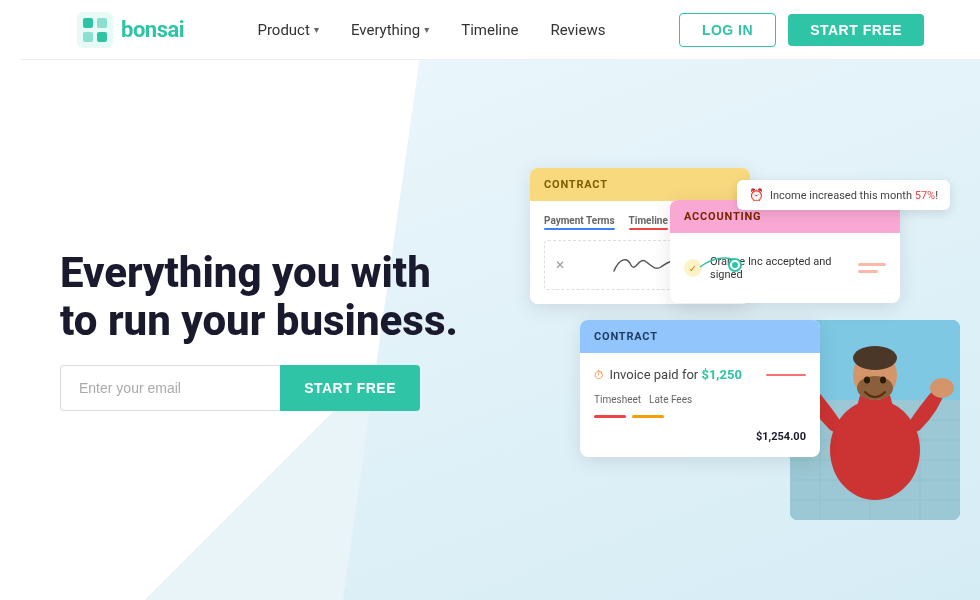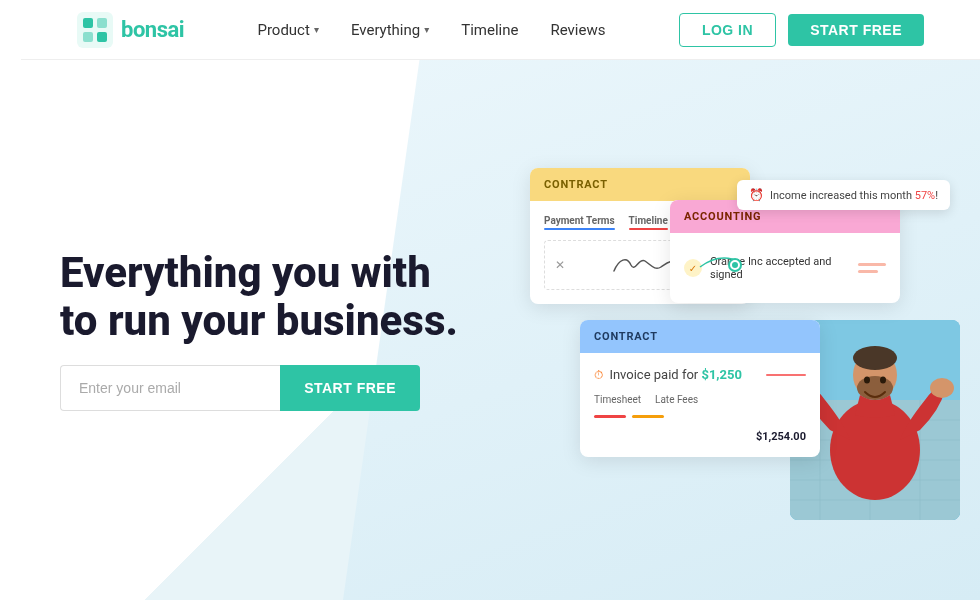--- a/index.html
+++ b/index.html
@@ -144,21 +144,21 @@
       font-weight: 700; color: #1e3a5f; letter-spacing: 0.8px;
     }
     .invoice-body { padding: 14px; }
     .invoice-paid-row {
       display: flex; align-items: center; gap: 6px; margin-bottom: 12px;
     }
     .inv-icon { color: #f97316; font-size: 12px; }
     .inv-paid-text { font-size: 13px; color: #444; }
     .inv-amount { color: #2ec4a5; font-weight: 700; }
     .invoice-line { height: 2px; background: #f87171; width: 40px; border-radius: 1px; margin-left: auto; }
-    .invoice-tabs { display: flex; gap: 14px; margin-bottom: 10px; }
+    .invoice-tabs { display: flex; gap: 8px; margin-bottom: 10px; }
     .invoice-tab { font-size: 10px; color: #666; }
     .invoice-lines { display: flex; gap: 6px; margin-bottom: 12px; }
     .inv-line { height: 3px; width: 32px; border-radius: 2px; }
     .inv-line.red { background: #ef4444; }
     .inv-line.yellow { background: #f59e0b; }
     .invoice-total { font-size: 11px; font-weight: 700; color: #1a1a2e; text-align: right; }
 
     
     .person-card {
       position: absolute; bottom: 0; right: -20px; width: 170px; height: 200px;

